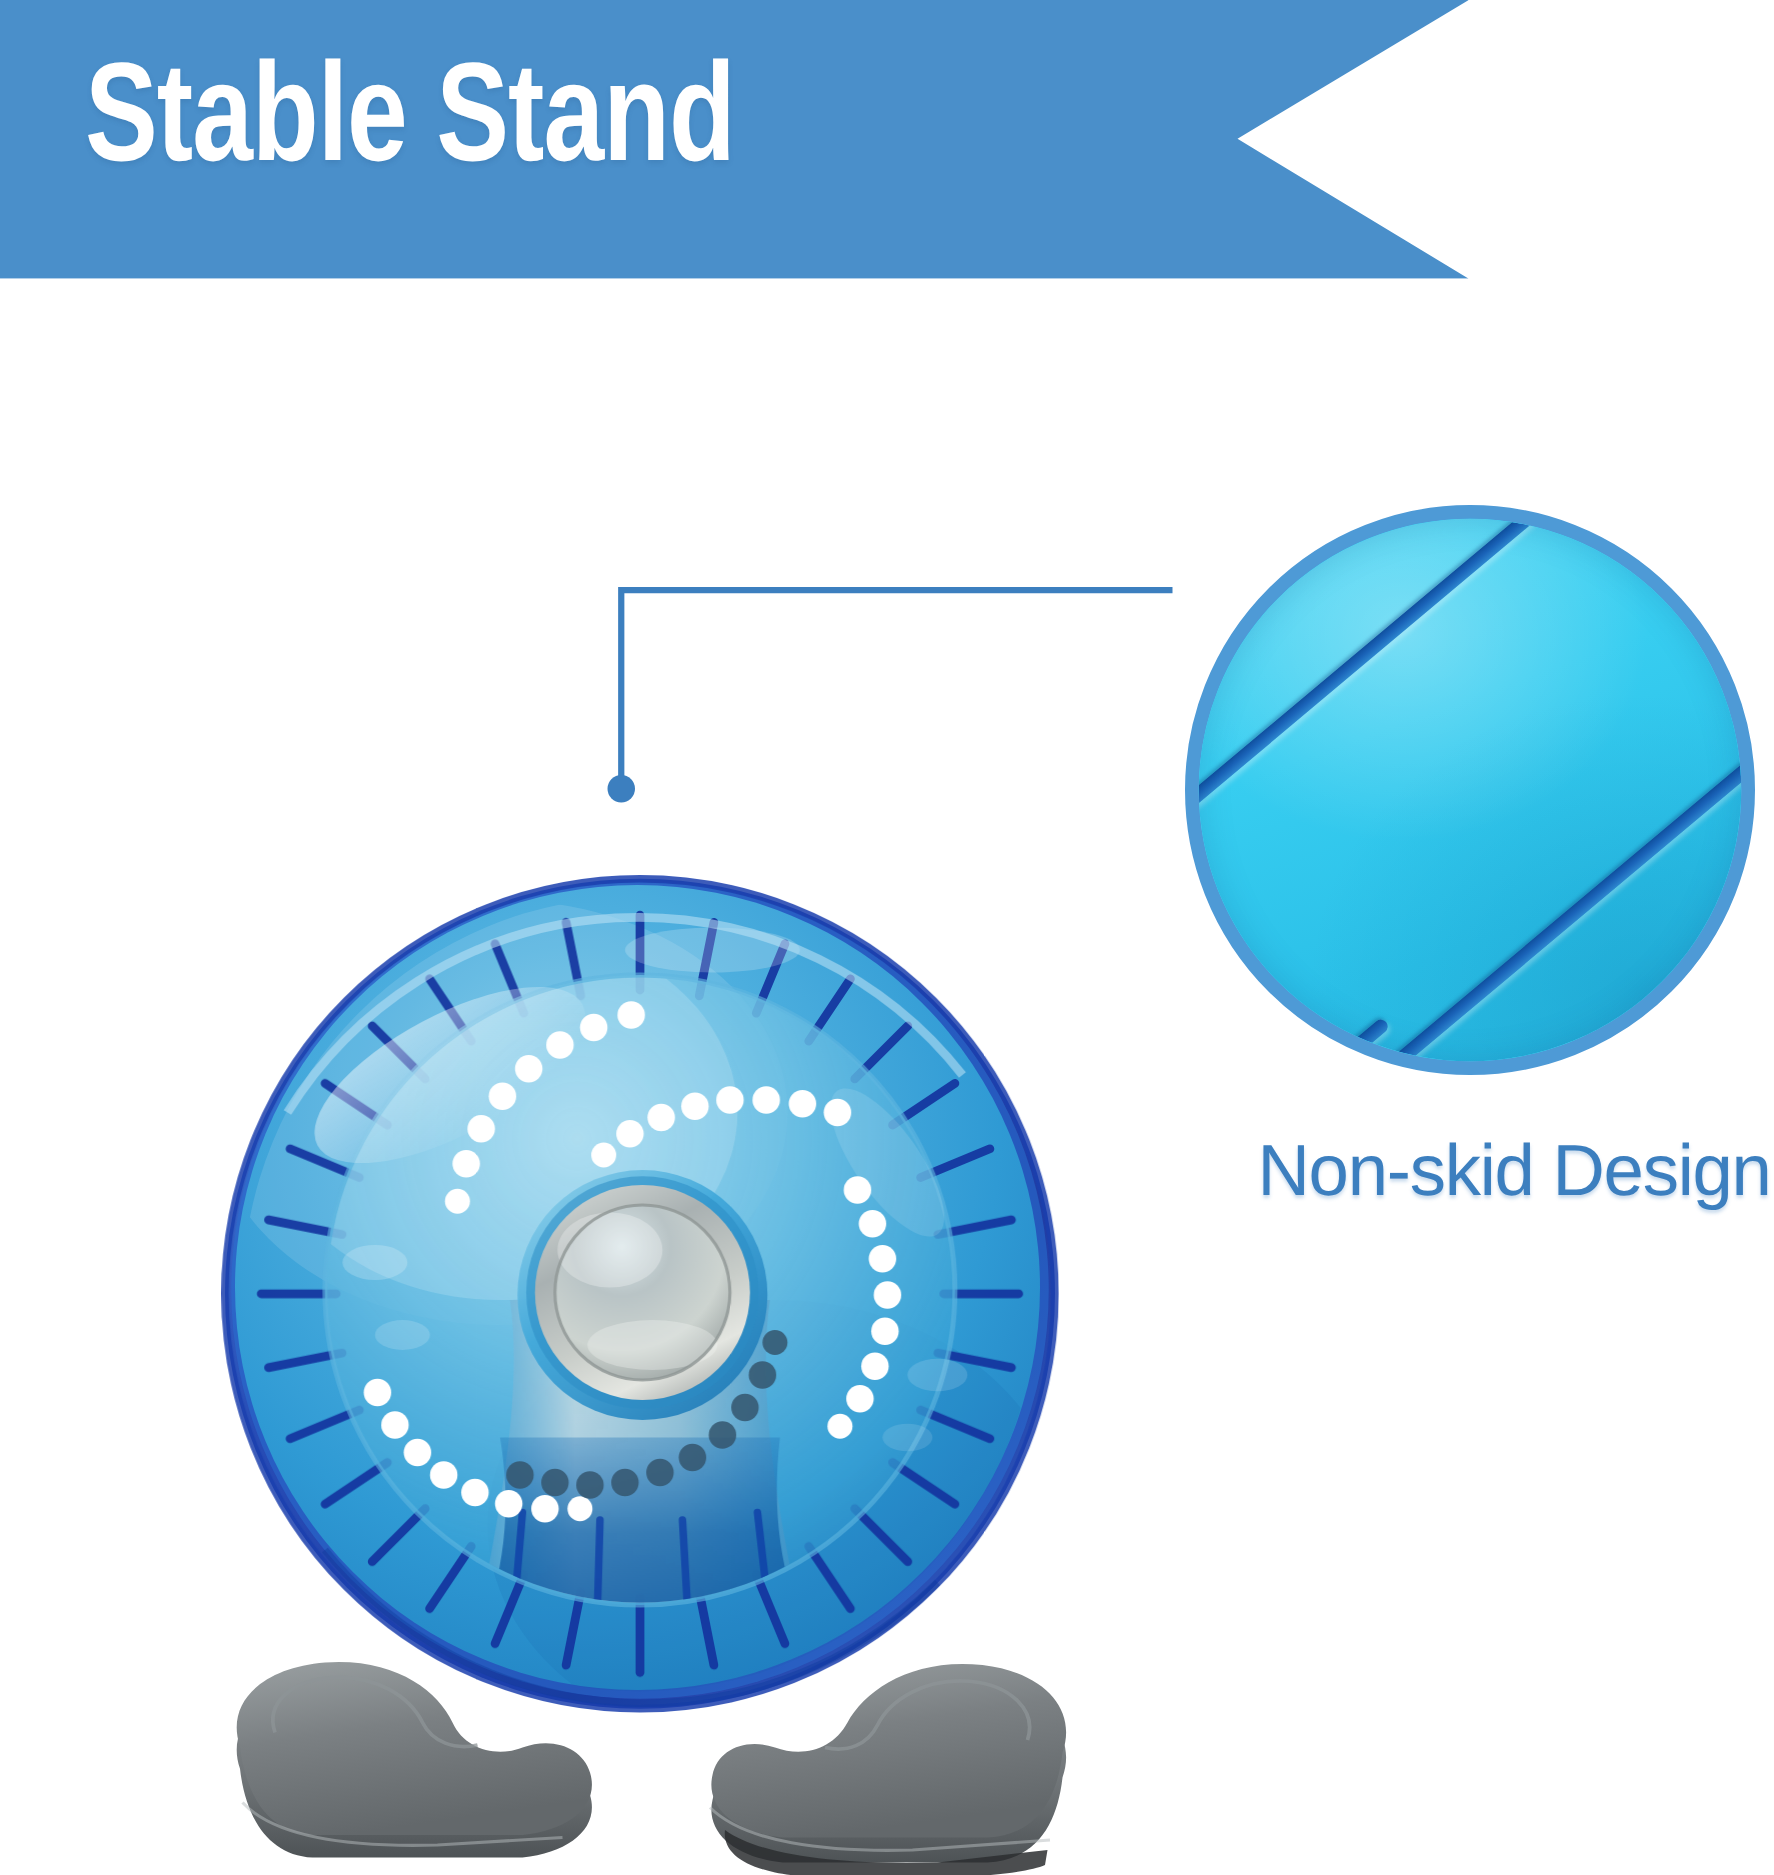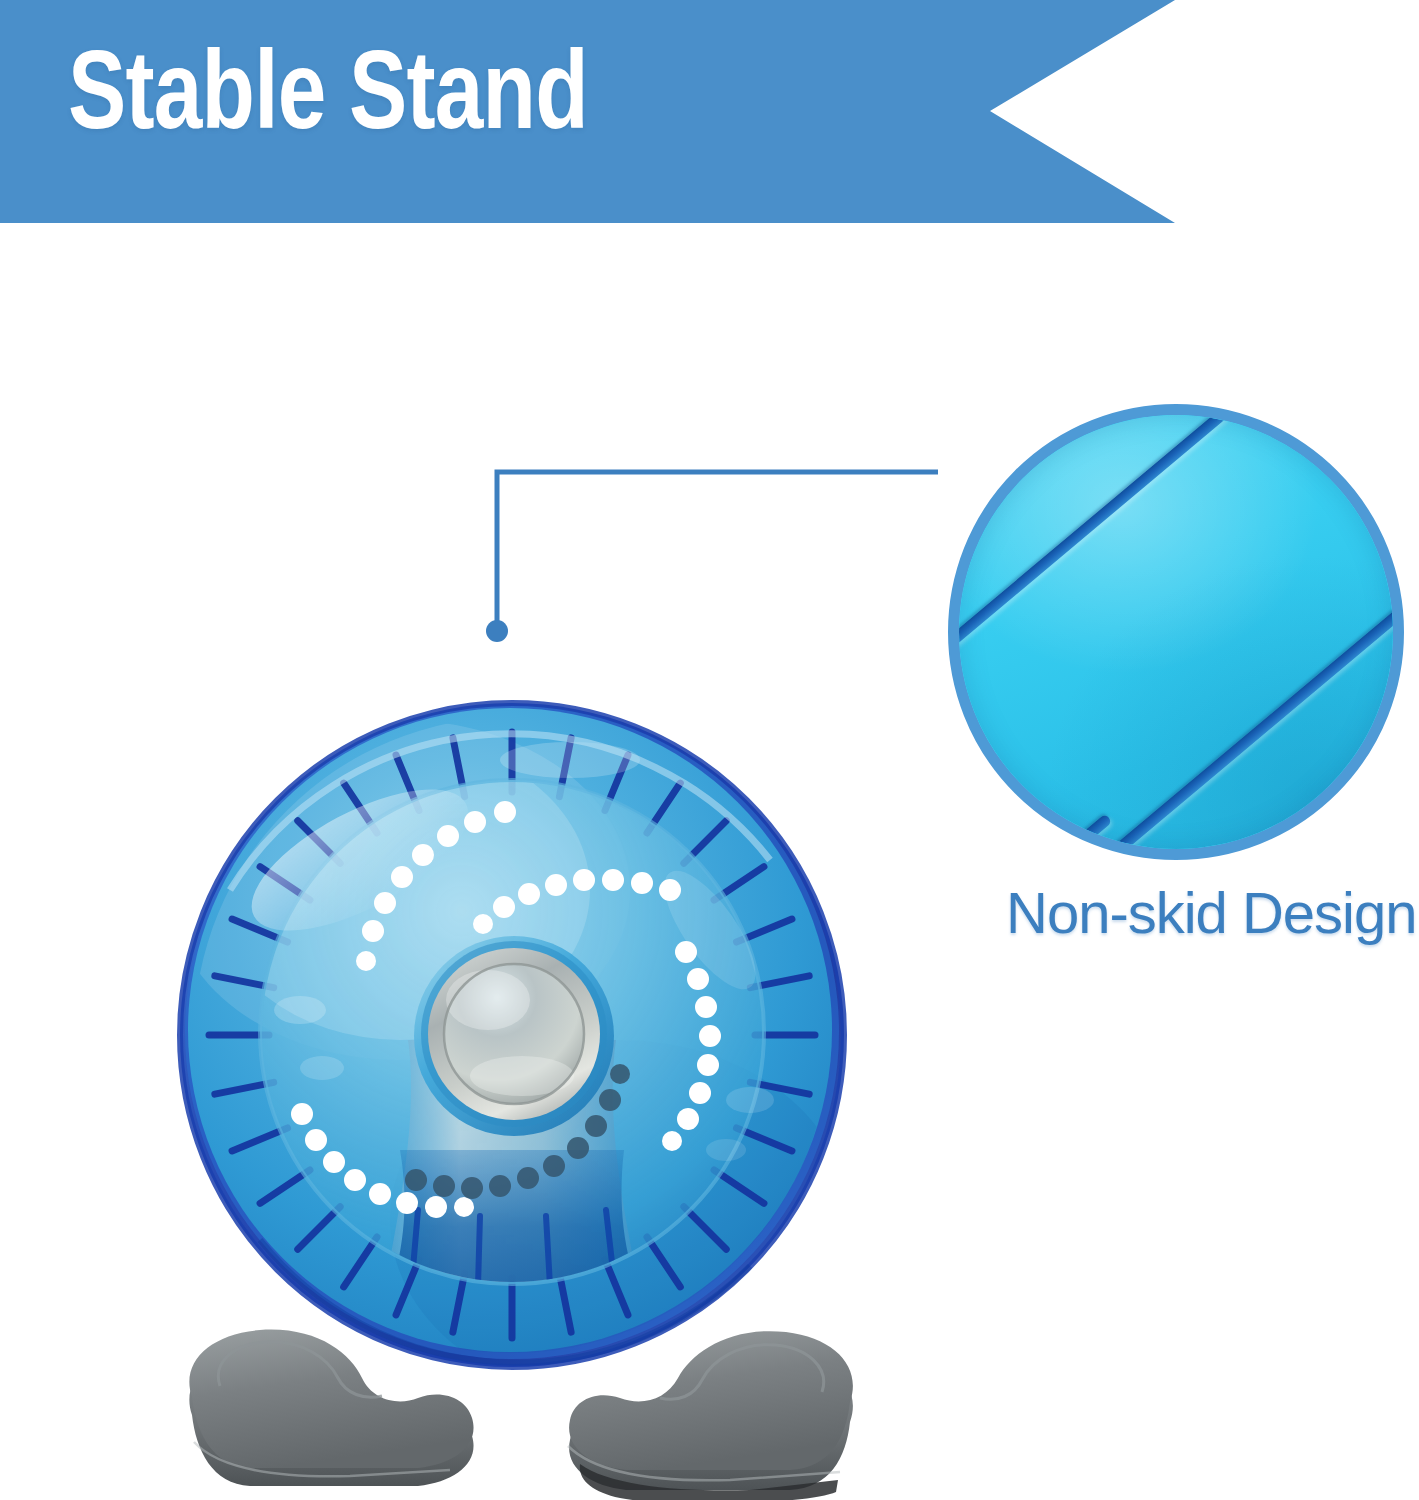--- a/index.html
+++ b/index.html
@@ -74,21 +74,21 @@
   .groove.g3 { width: 300px; left: -80px; top: 590px; transform: rotate(-40deg); transform-origin: 0 50%; }
   #callout-rim-shade {
     position: absolute; inset: 0; border-radius: 50%;
     box-shadow: inset 0 0 26px rgba(15,80,140,.20);
     pointer-events: none;
   }
 
   
   #nonskid-label {
     position: absolute;
-    left: 1006px; top: 884px;
+    left: 1006px; top: 908px;
     font-size: 58px;
     line-height: 1.0;
     color: #3c7fbf;
     white-space: nowrap;
     letter-spacing: -1px;
     text-shadow: 0 2px 3px rgba(60,127,191,.28);
   }
 
   
   #product { position: absolute; left: 150px; top: 680px; width: 740px; height: 820px; }

